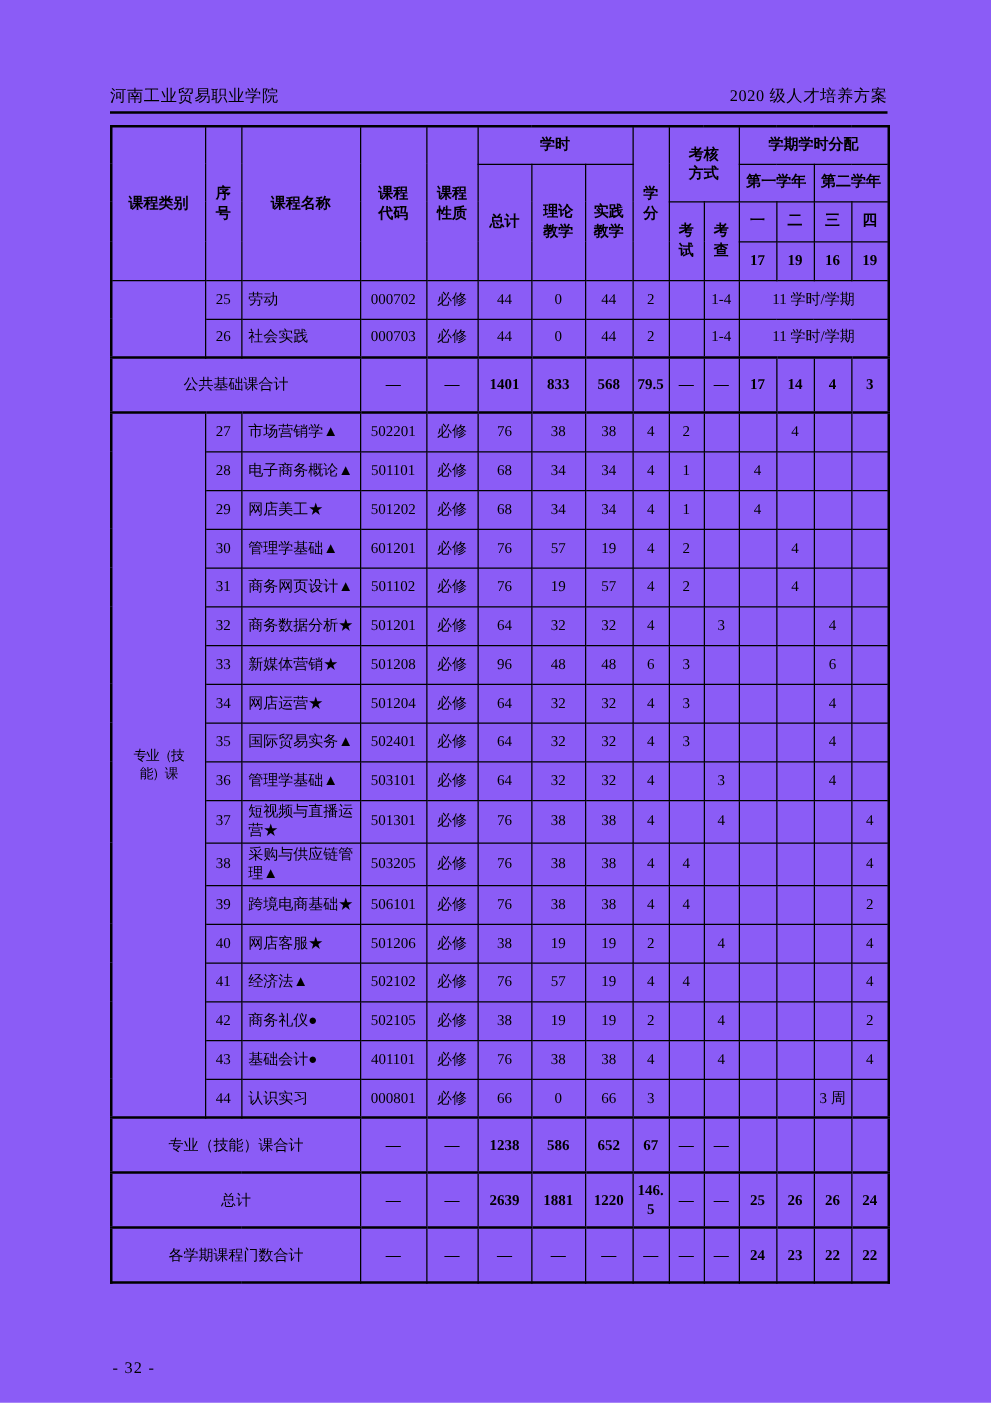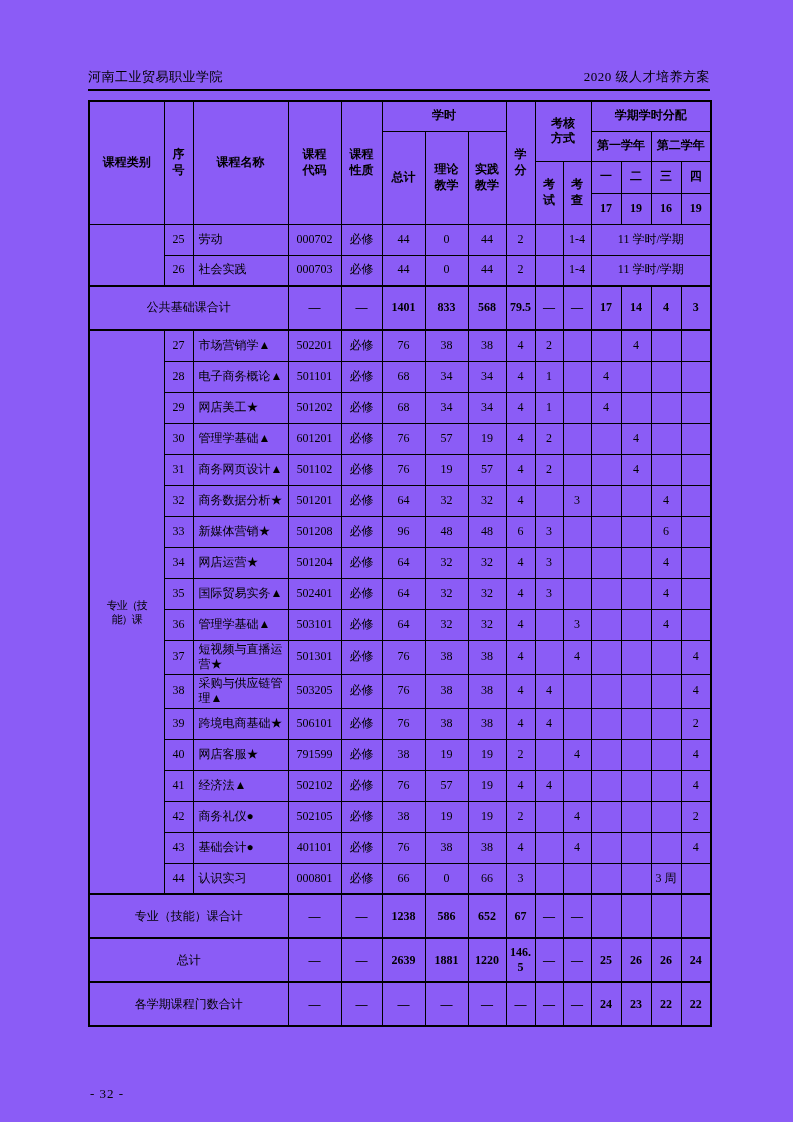--- a/index.html
+++ b/index.html
@@ -360,21 +360,21 @@
           <td data-name="cell-exam-semester">4</td>
           <td data-name="cell-check-semester"></td>
           <td data-name="cell-semester-hours-1"></td>
           <td data-name="cell-semester-hours-2"></td>
           <td data-name="cell-semester-hours-3"></td>
           <td data-name="cell-semester-hours-4">2</td>
         </tr>
         <tr data-name="course-row">
           <td data-name="cell-course-number">40</td>
           <td data-name="cell-course-name" class="nm">网店客服★</td>
-          <td data-name="cell-course-code">791599</td>
+          <td data-name="cell-course-code">501206</td>
           <td data-name="cell-course-nature">必修</td>
           <td data-name="cell-total-hours">38</td>
           <td data-name="cell-theory-hours">19</td>
           <td data-name="cell-practice-hours">19</td>
           <td data-name="cell-credits">2</td>
           <td data-name="cell-exam-semester"></td>
           <td data-name="cell-check-semester">4</td>
           <td data-name="cell-semester-hours-1"></td>
           <td data-name="cell-semester-hours-2"></td>
           <td data-name="cell-semester-hours-3"></td>

